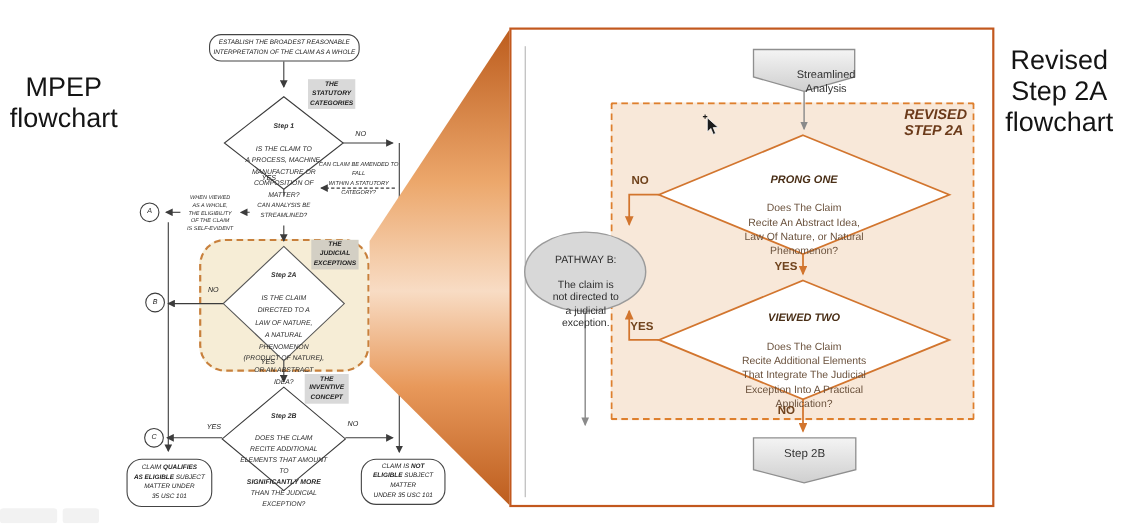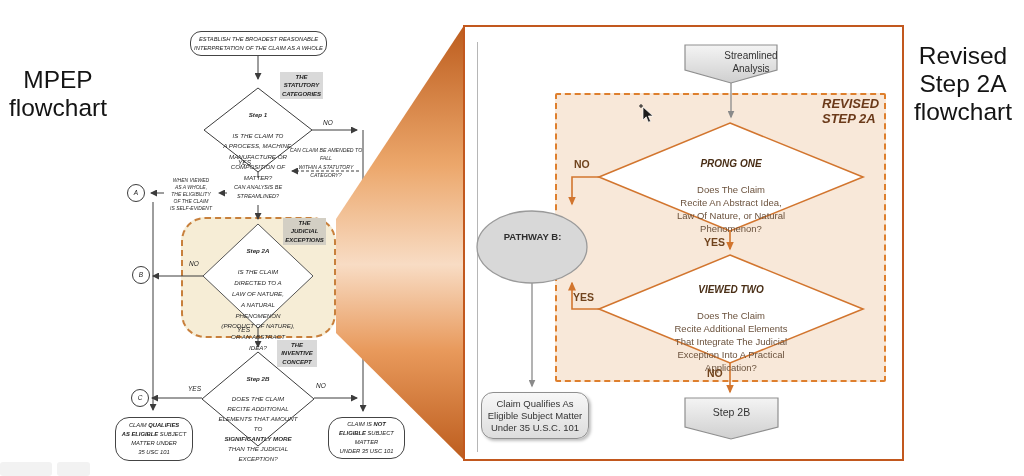--- a/index.html
+++ b/index.html
@@ -24,21 +24,21 @@
   
   .panel{box-sizing:border-box;border:2.5px solid var(--panel-border,#C2581E);background:#fff;}
   .innerline{background:#a9a9a9;opacity:.85;}
   .dashed2a{box-sizing:border-box;border:2px dashed var(--dashed-border,#DE7F2D);background:var(--peach-fill,#F8E8D9);border-radius:2px;}
   .rt{font-size:9.5px;line-height:13px;color:var(--brown-text,#6B523D);text-align:center;white-space:pre-line;}
   .rt .t{font-weight:bold;font-size:10px;color:var(--brown-dark,#4A2F17);font-style:italic;}
   .rlabel{font-weight:bold;font-size:10.5px;color:var(--label-brown,#70431D);}
   .revlabel{font:italic bold 13px/15px "Liberation Sans",sans-serif;color:#6B3A1A;white-space:pre-line;}
   .gtext{font-size:10px;line-height:13px;color:#333;text-align:center;white-space:pre-line;}
   .pathwayb-text{font-size:9.5px;line-height:11.5px;color:#2e2e2e;text-align:center;white-space:pre-line;}
-  .pathwayb-text .t{font-weight:bold;}
+  .pathwayb-text .t{font-weight:normal;}
   .claimbox{box-sizing:border-box;border:1.5px solid #8f8f8f;border-radius:12px;
         background:linear-gradient(#f7f7f7,#dddddd);box-shadow:2px 2px 3px rgba(0,0,0,.25);
         display:flex;align-items:center;justify-content:center;}
   .fadedbtn{background:#f2f2f2;border-radius:3px;}
   svg{position:absolute;left:0;top:0;}
 </style>
 </head>
 <body>
 
 <div class="stage">
@@ -212,52 +212,51 @@
   <div class="abs term" style="left:328px;top:417px;width:77px;height:42px;">
     <span class="pre"><span>CLAIM IS </span><b>NOT
 ELIGIBLE</b><span> SUBJECT
 MATTER
 UNDER 35 USC 101</span></span>
   </div>
 
   <div class="abs revlabel" style="left:822px;top:96px;width:62px;">REVISED
 STEP 2A</div>
 
-  <div class="abs gtext" style="left:685px;top:49px;width:92px;padding-left:20px;">Streamlined
+  <div class="abs gtext" style="left:685px;top:62px;width:92px;padding-left:20px;">Streamlined
 Analysis</div>
 
   <div class="abs rt" style="left:646px;top:144px;width:170px;">
     <span class="t">PRONG ONE</span><br>
     <span>Does The Claim
 Recite An Abstract Idea,
 Law Of Nature, or Natural
 Phenomenon?</span>
   </div>
   <div class="abs rlabel" style="left:574px;top:158px;">NO</div>
   <div class="abs rlabel" style="left:704px;top:236px;">YES</div>
 
   <div class="abs pathwayb-text" style="left:486px;top:219px;width:93px;">
     <span class="t">PATHWAY B:</span><br>
+    <span>The claim is
+not directed to
+a judicial
+exception.</span>
   </div>
 
   <div class="abs rt" style="left:646px;top:270px;width:170px;">
     <span class="t">VIEWED TWO</span><br>
     <span>Does The Claim
 Recite Additional Elements
 That Integrate The Judicial
 Exception Into A Practical
 Application?</span>
   </div>
   <div class="abs rlabel" style="left:573px;top:291px;">YES</div>
   <div class="abs rlabel" style="left:707px;top:367px;">NO</div>
 
-  <div class="abs claimbox" style="left:481px;top:392px;width:108px;height:47px;">
-    <span class="gtext" style="font-size:9.5px;line-height:12px;">Claim Qualifies As
-Eligible Subject Matter
-Under 35 U.S.C. 101</span>
-  </div>
 
   <div class="abs gtext" style="left:685px;top:406px;width:93px;font-size:10.5px;">Step 2B</div>
 
   <div class="abs fadedbtn" style="left:0px;top:462px;width:52px;height:14px;"></div>
   <div class="abs fadedbtn" style="left:57px;top:462px;width:33px;height:14px;"></div>
 
 </div>
 
 </body></html>

